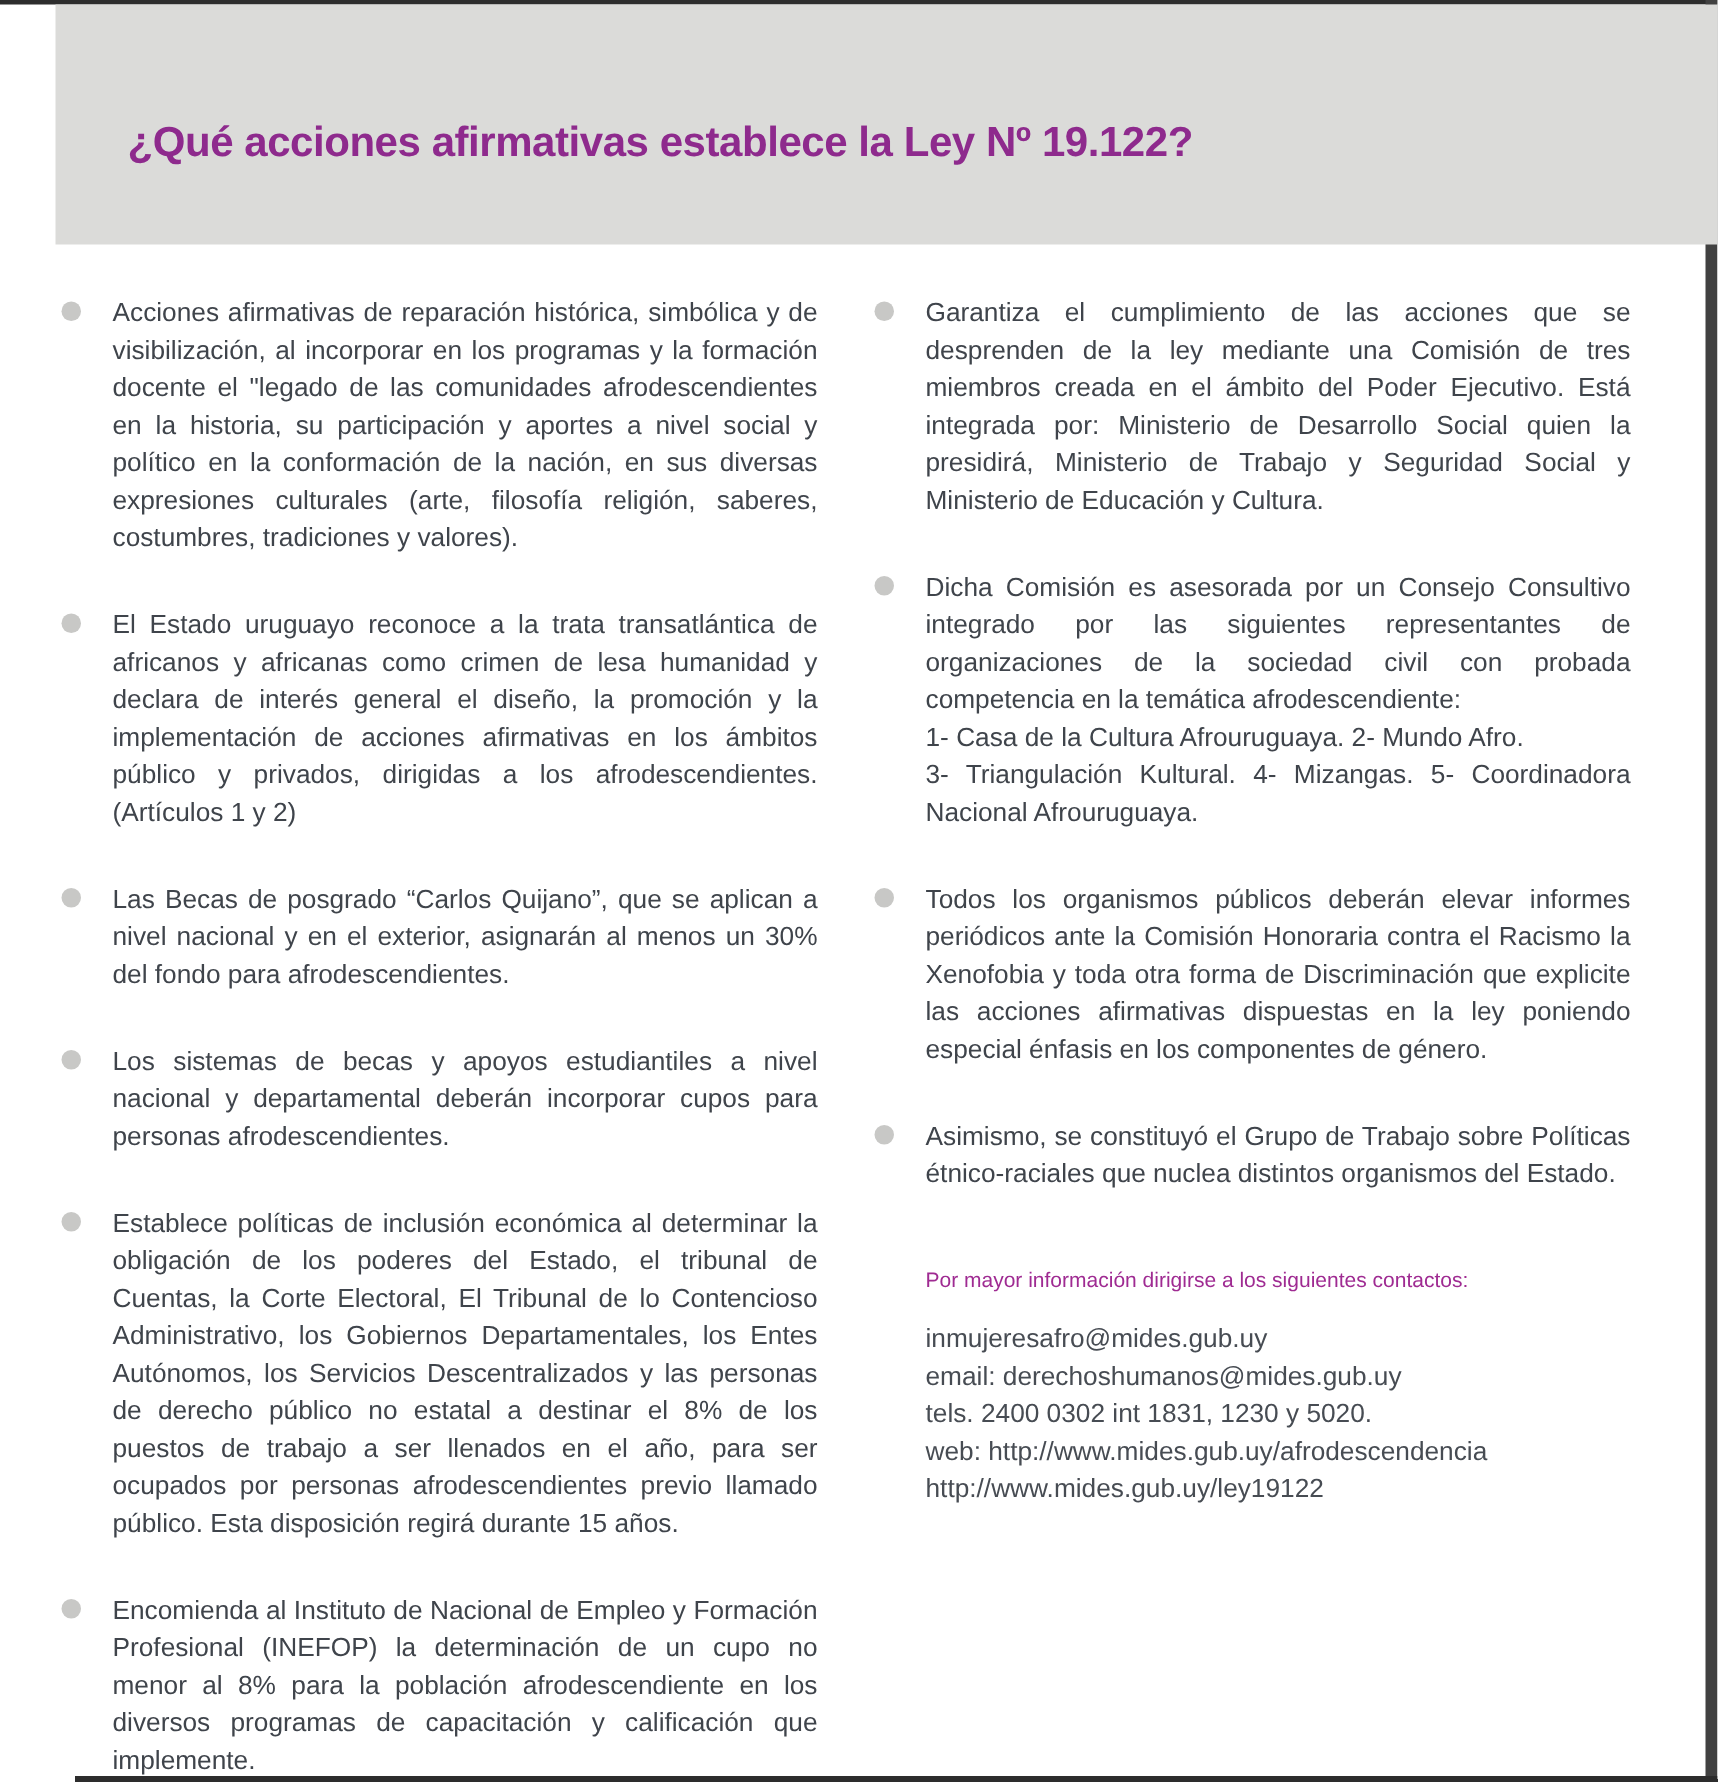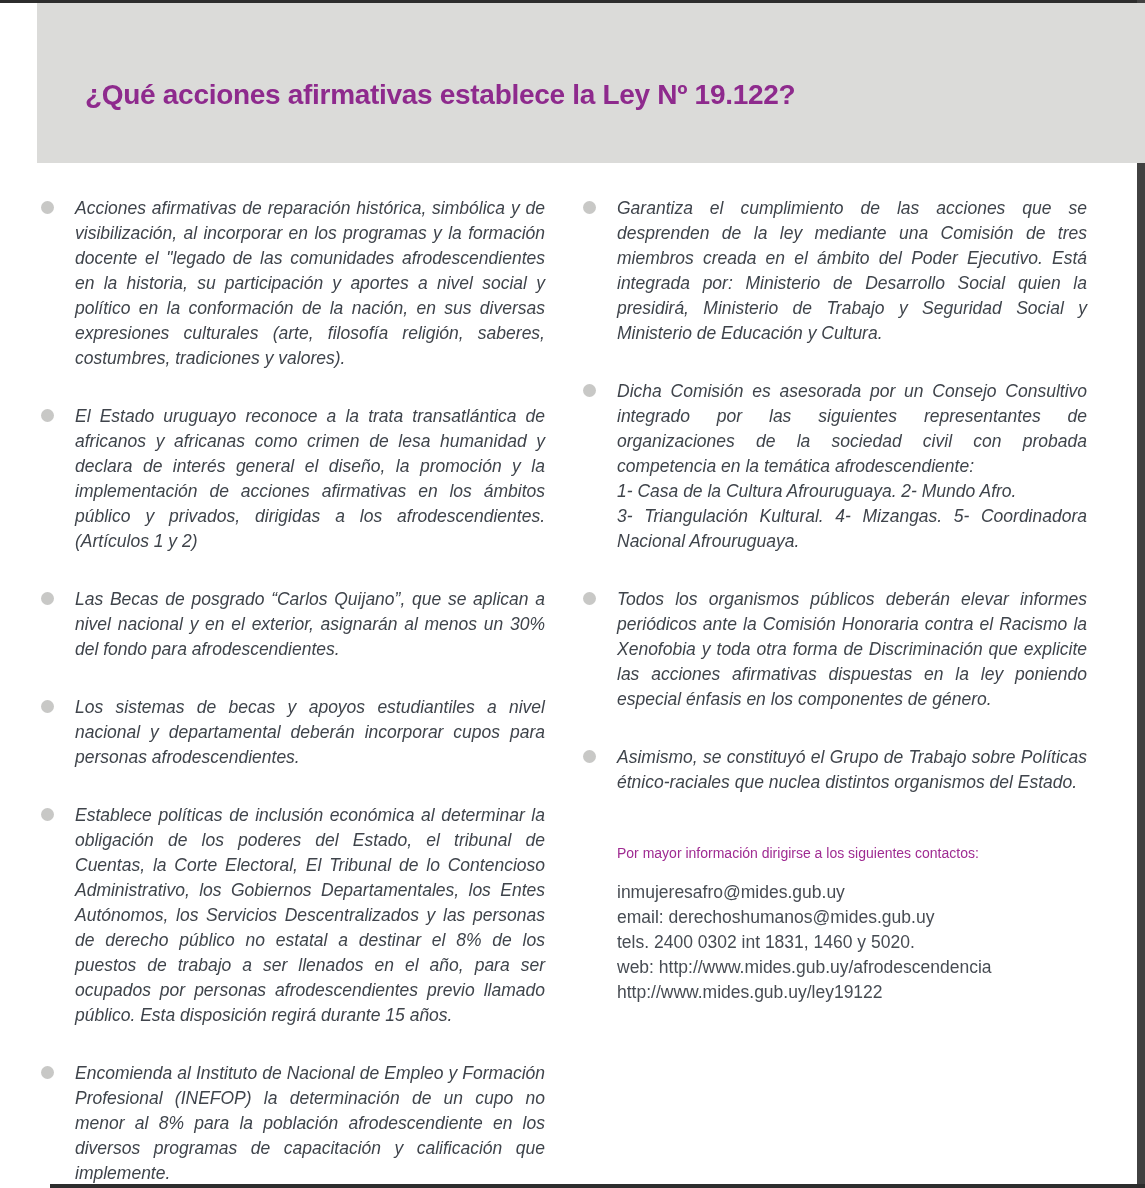--- a/index.html
+++ b/index.html
@@ -29,21 +29,21 @@
     letter-spacing: -0.3px;
     color: #8e2a8d;
     white-space: nowrap;
   }
 
   
   .col { position: absolute; top: 196px; width: 504px; }
   .col-left  { left: 41px; }
   .col-right { left: 583px; }
 
-  .item { display: flex; margin-bottom: 33px; font-style: italic; }
+  .item { display: flex; margin-bottom: 33px; }
   .dot {
     flex: none;
     width: 13px; height: 13px;
     border-radius: 50%;
     background: #c8c8c6;
     margin-top: 5px;
   }
   .btxt {
     flex: 1;
     margin: 0 0 0 21px;
@@ -123,17 +123,17 @@
   </div>
   <div class="item">
     <span class="dot"></span>
     <p class="btxt">Asimismo, se constituyó el Grupo de Trabajo sobre Políticas étnico-raciales que nuclea distintos organismos del Estado.</p>
   </div>
 
   <div class="contact">
     <p class="contact-heading">Por mayor información dirigirse a los siguientes contactos:</p>
     <div class="contact-line">inmujeresafro@mides.gub.uy</div>
     <div class="contact-line">email: derechoshumanos@mides.gub.uy</div>
-    <div class="contact-line">tels. 2400 0302 int 1831, 1460 y 5020.</div>
+    <div class="contact-line">tels. 2400 0302 int 1831, 1230 y 5020.</div>
     <div class="contact-line">web: http://www.mides.gub.uy/afrodescendencia</div>
     <div class="contact-line">http://www.mides.gub.uy/ley19122</div>
   </div>
 </div>
 
 </body></html>

